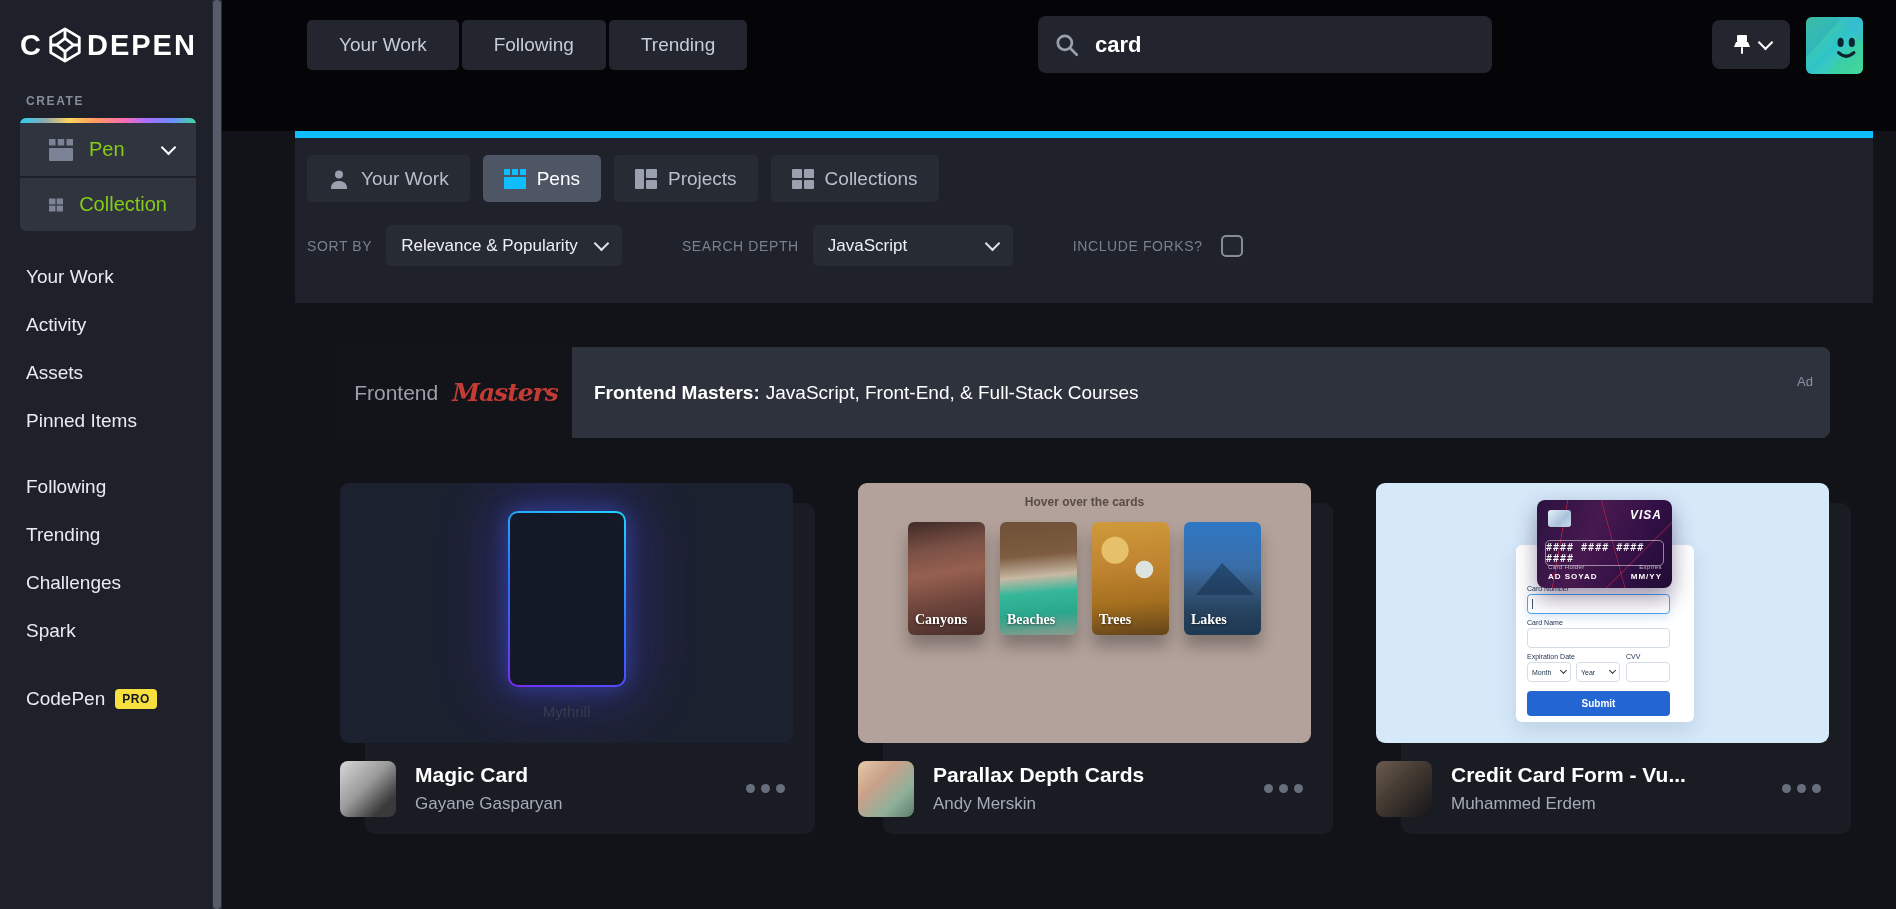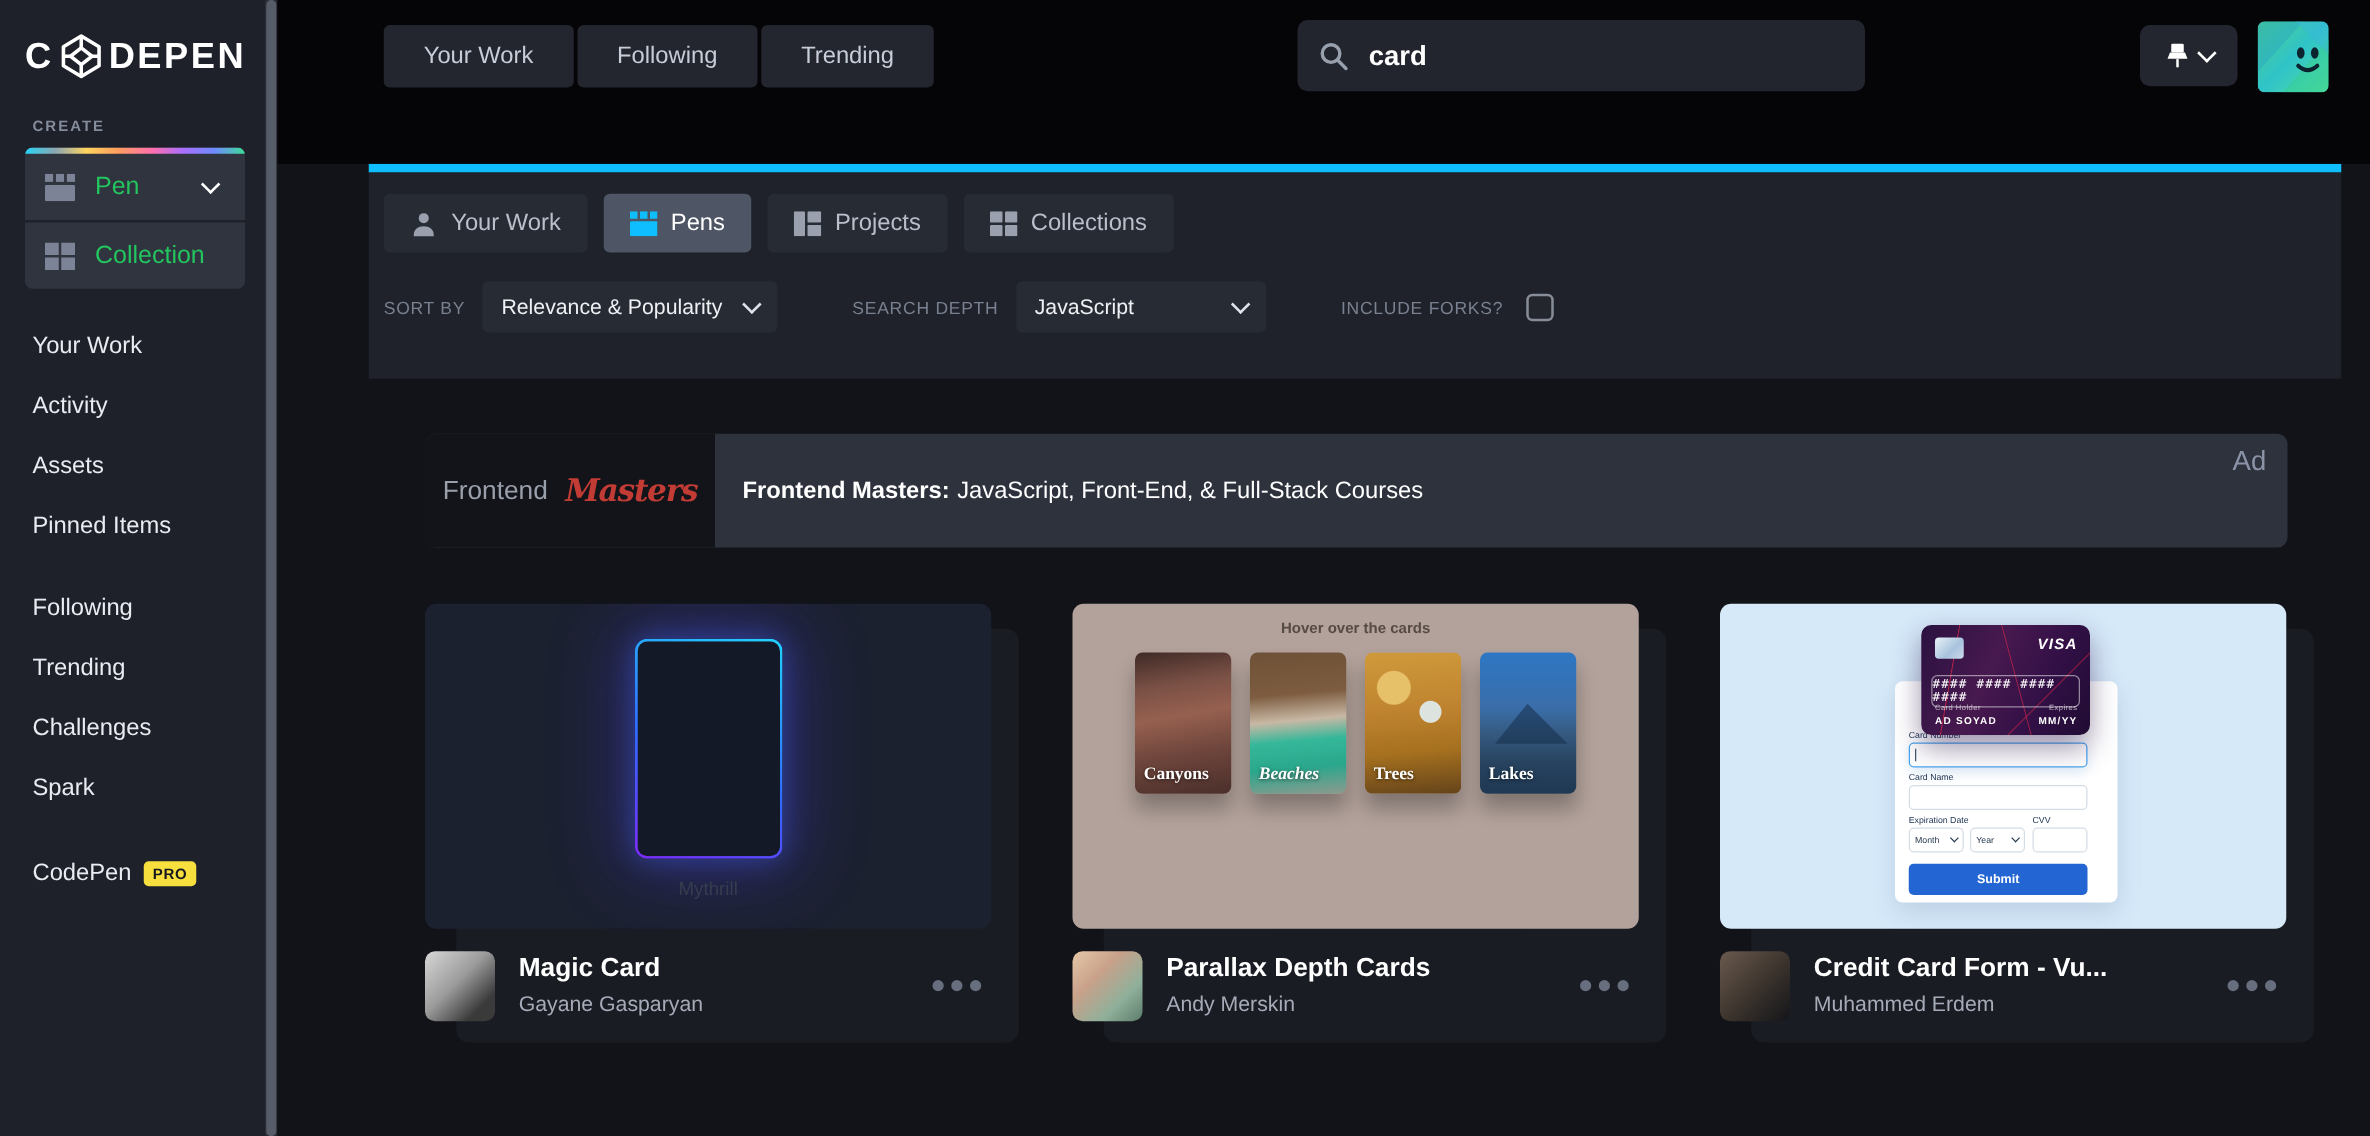--- a/index.html
+++ b/index.html
@@ -9,21 +9,21 @@
     font-family:"Liberation Sans",sans-serif;
   }
   
   .sidebar{width:212px;flex-shrink:0;background:#1e212a;display:flex;flex-direction:column;}
   .logo{display:flex;align-items:center;gap:3px;padding:26px 0 24px 20px;cursor:pointer;}
   .logo-text{font-size:29px;font-weight:700;letter-spacing:2px;color:#fff;line-height:1;}
   .logo-cube{margin:0 1px;}
   .create-label{color:#858c9b;font-size:12px;font-weight:700;letter-spacing:1.6px;padding:6px 0 10px 26px;}
   .create-card{margin:0 16px 0 20px;background:#30343f;border-radius:6px;overflow:hidden;}
   .rainbow{height:5px;background:linear-gradient(90deg,#27d3f5 0%,#8da7b2 14%,#ffd45e 28%,#ff9e5e 42%,#ff6fae 58%,#a86fff 72%,#6f8bff 86%,#3ddc97 100%);}
-  .create-row{display:flex;align-items:center;gap:16px;padding:15px 16px;font-size:20px;color:#22c55e;cursor:pointer;position:relative;}
+  .create-row{display:flex;align-items:center;gap:16px;padding:15px 29px;font-size:20px;color:#84cc16;cursor:pointer;position:relative;}
   .create-row + .create-row{border-top:2px solid #1e212a;}
   .create-row .chev{position:absolute;right:22px;color:#fff;}
   .nav{margin-top:22px;}
   .nav-item{padding:13px 26px;font-size:19px;color:#e9ebf1;cursor:pointer;}
   .nav-gap{height:18px;}
   .pro-row{margin-top:20px;display:flex;align-items:center;gap:10px;padding:13px 26px;font-size:19px;color:#e9ebf1;cursor:pointer;}
   .pro-badge{background:#f7df3e;color:#15181f;font-size:12px;font-weight:700;padding:3px 7px;border-radius:4px;letter-spacing:.5px;}
   
   .scrollbar{width:10px;flex-shrink:0;background:#2a2d35;position:relative;}
   .scrollbar-thumb{position:absolute;top:0;left:1px;width:8px;height:100%;border-radius:4px;background:#565d69;}
@@ -50,21 +50,21 @@
   .dd-wide{width:200px;justify-content:space-between;}
   .ml14{margin-left:14px;}.ml60{margin-left:60px;}
   .forks-checkbox{appearance:none;-webkit-appearance:none;width:22px;height:22px;border:2px solid #878d98;border-radius:5px;background:#23262c;margin:0 0 0 18px;cursor:pointer;}
   
   .ad-banner{position:relative;margin:44px 0 0 118px;width:1490px;height:91px;border-radius:8px;background:#2d323d;display:flex;overflow:hidden;}
   .ad-logo{width:232px;flex-shrink:0;background:#131419;display:flex;align-items:center;justify-content:center;gap:14px;}
   .ad-brand-pre{color:#9aa0ab;font-size:21px;}
   .ad-brand-script{color:#c23c35;font-family:"DejaVu Serif",serif;font-style:italic;font-weight:700;font-size:25px;letter-spacing:-1px;}
   .ad-text{flex:1;display:flex;align-items:center;padding-left:22px;font-size:19px;color:#fff;}
   .ad-text b{margin-right:6px;}
-  .ad-badge{position:absolute;top:9px;right:17px;color:#8b93a7;font-size:22px;}
+  .ad-badge{position:absolute;top:27px;right:17px;color:#8b93a7;font-size:13px;}
   
   .results{display:flex;gap:65px;margin:45px 0 0 118px;}
   .result{position:relative;width:453px;}
   .result-back{position:absolute;top:20px;left:25px;width:450px;height:331px;background:#1a1c23;border-radius:10px;}
   .thumb{position:relative;width:453px;height:260px;border-radius:9px;overflow:hidden;cursor:pointer;}
   .result-footer{position:relative;width:475px;height:91px;display:flex;align-items:center;box-sizing:border-box;padding-right:30px;}
   .avatar-sm{width:56px;height:56px;border-radius:8px;margin-right:19px;flex-shrink:0;cursor:pointer;}
   .av-1{background:linear-gradient(135deg,#d8d8d8 0%,#9b9b9b 45%,#3a3a3a 80%);}
   .av-2{background:linear-gradient(135deg,#e5c9a8 0%,#c9a18a 35%,#8fb09a 70%,#5d7d6b 100%);}
   .av-3{background:linear-gradient(135deg,#6b5a4e 0%,#3a322c 55%,#15151a 100%);}
@@ -79,21 +79,21 @@
     background:linear-gradient(#141927,#141927) padding-box,linear-gradient(205deg,#22d3ff 0%,#2f6bff 55%,#7a2bf7 100%) border-box;
     box-shadow:0 0 55px 14px rgba(84,60,255,.28),0 0 22px rgba(60,120,255,.4);}
   .magic-caption{margin-top:16px;color:#363d4e;font-size:15px;}
   
   .thumb-parallax{background:#b3a29b;}
   .parallax-heading{text-align:center;padding-top:12px;color:#574c44;font-size:12px;font-weight:700;}
   .parallax-row{display:flex;gap:15px;justify-content:center;margin-top:13px;}
   .p-card{width:77px;height:113px;border-radius:6px;position:relative;overflow:hidden;box-shadow:0 12px 16px rgba(0,0,0,.28);}
   .p-label{position:absolute;left:7px;bottom:7px;color:#fff;font-family:"Liberation Serif",serif;font-weight:700;font-size:14px;text-shadow:0 1px 3px rgba(0,0,0,.6);}
   .p-canyons{background:linear-gradient(170deg,#3f2a26 0%,#7b5146 25%,#96604f 45%,#6e453c 70%,#4a2f2a 100%);}
-  .p-beaches{background:linear-gradient(175deg,#6e5137 0%,#7d5c40 30%,#c8b8a4 48%,#35b79a 62%,#2aa78c 80%,#8d9a8f 100%);font-style:italic;}
+  .p-beaches{background:linear-gradient(175deg,#6e5137 0%,#7d5c40 30%,#c8b8a4 48%,#35b79a 62%,#2aa78c 80%,#8d9a8f 100%);}
   .p-trees{background:radial-gradient(circle at 30% 25%,#e7c06a 0 13%,transparent 14%),radial-gradient(circle at 68% 42%,#dde4df 0 10%,transparent 11%),linear-gradient(175deg,#cf9a3b 0%,#c08430 40%,#a5701f 70%,#64431a 100%);}
   .p-lakes{background:linear-gradient(180deg,#2e77c4 0%,#3a6da8 40%,#35597f 58%,#27435f 78%,#1f3853 100%);}
   .p-lakes::before{content:"";position:absolute;left:16%;top:36%;border-left:26px solid transparent;border-right:32px solid transparent;border-bottom:32px solid rgba(20,45,75,.55);}
   
   .thumb-cc{background:#d6e9f9;}
   .cc-panel{position:absolute;left:140px;top:62px;width:178px;height:177px;background:#fff;border-radius:6px;
     box-shadow:0 8px 20px rgba(90,116,148,.2);box-sizing:border-box;padding:40px 24px 0 11px;}
   .cc-card{position:absolute;left:161px;top:17px;width:135px;height:88px;border-radius:8px;z-index:2;
     background:linear-gradient(115deg,#2b1240 0%,#47194f 40%,#321046 70%,#200c33 100%);
     box-shadow:0 10px 22px rgba(40,20,70,.45);}

